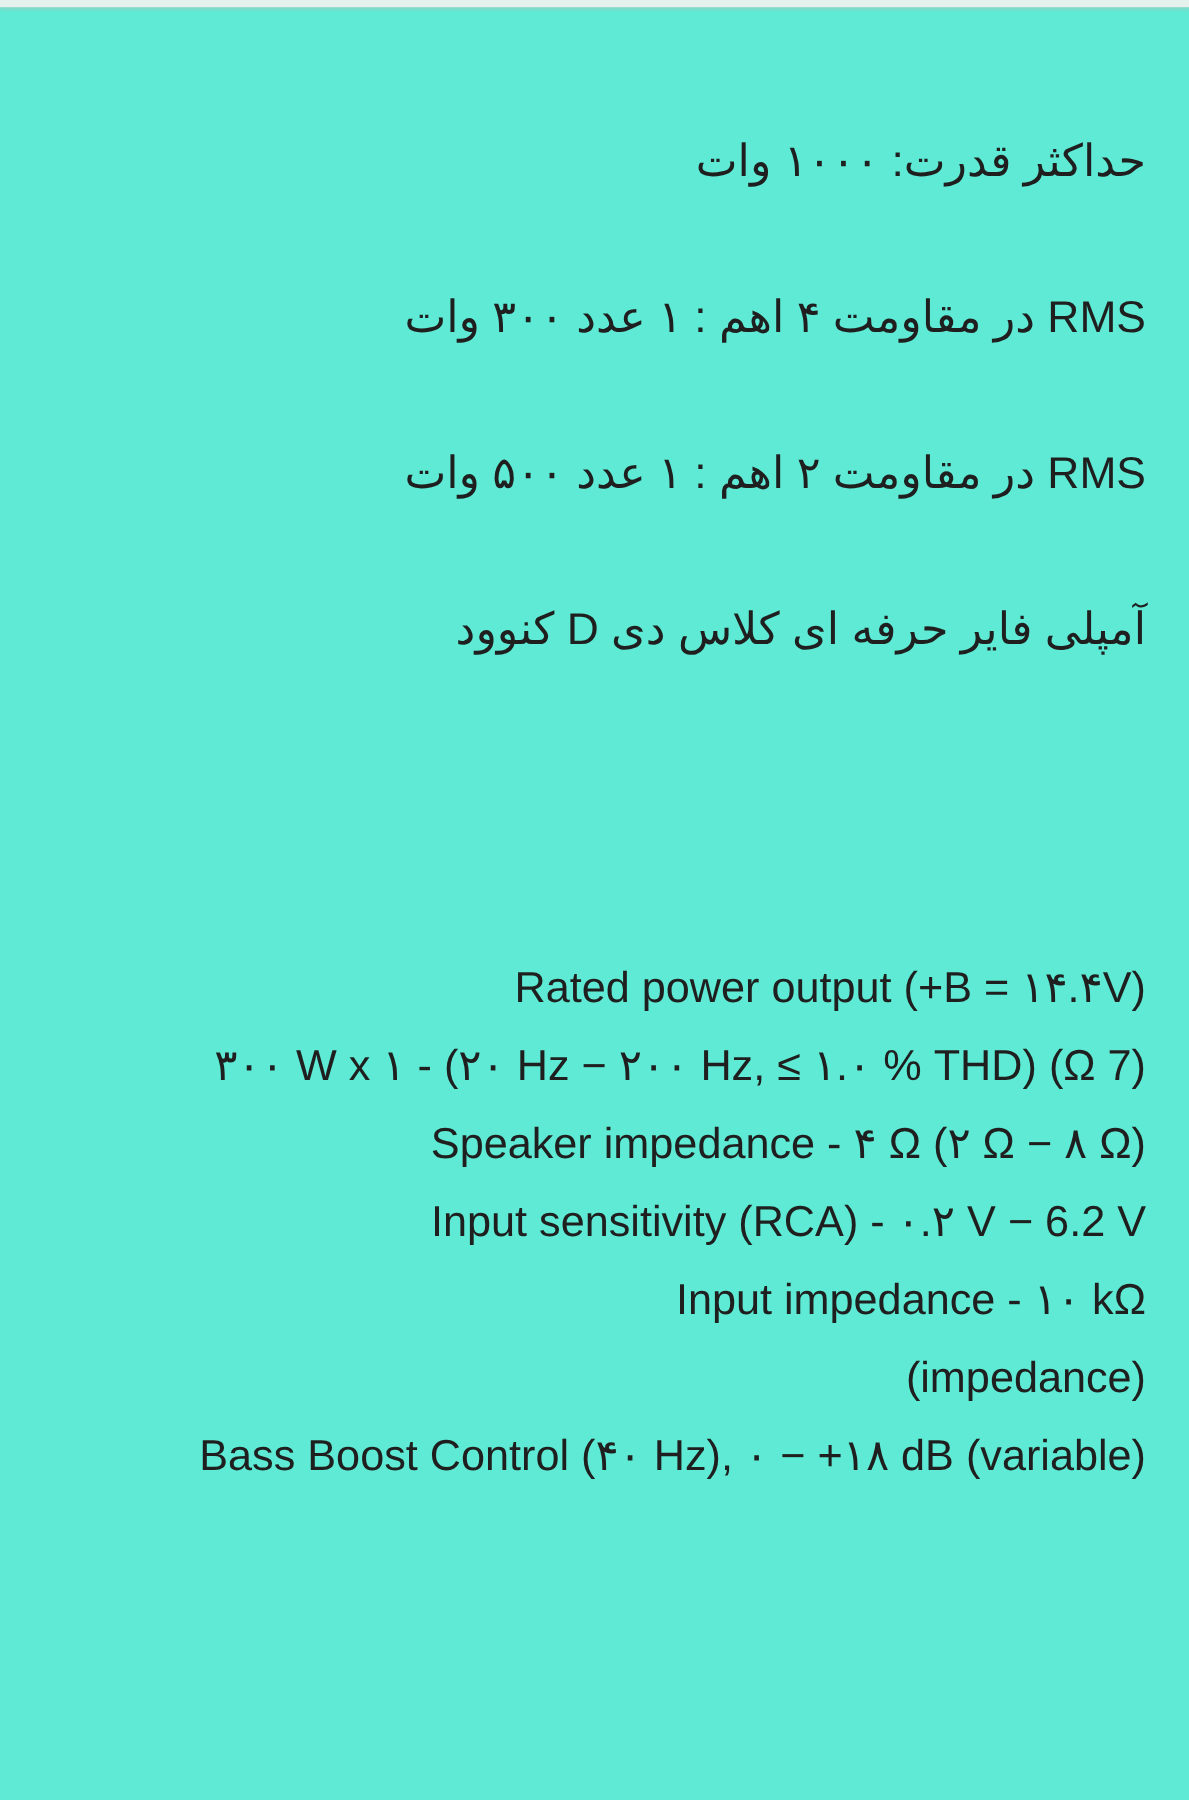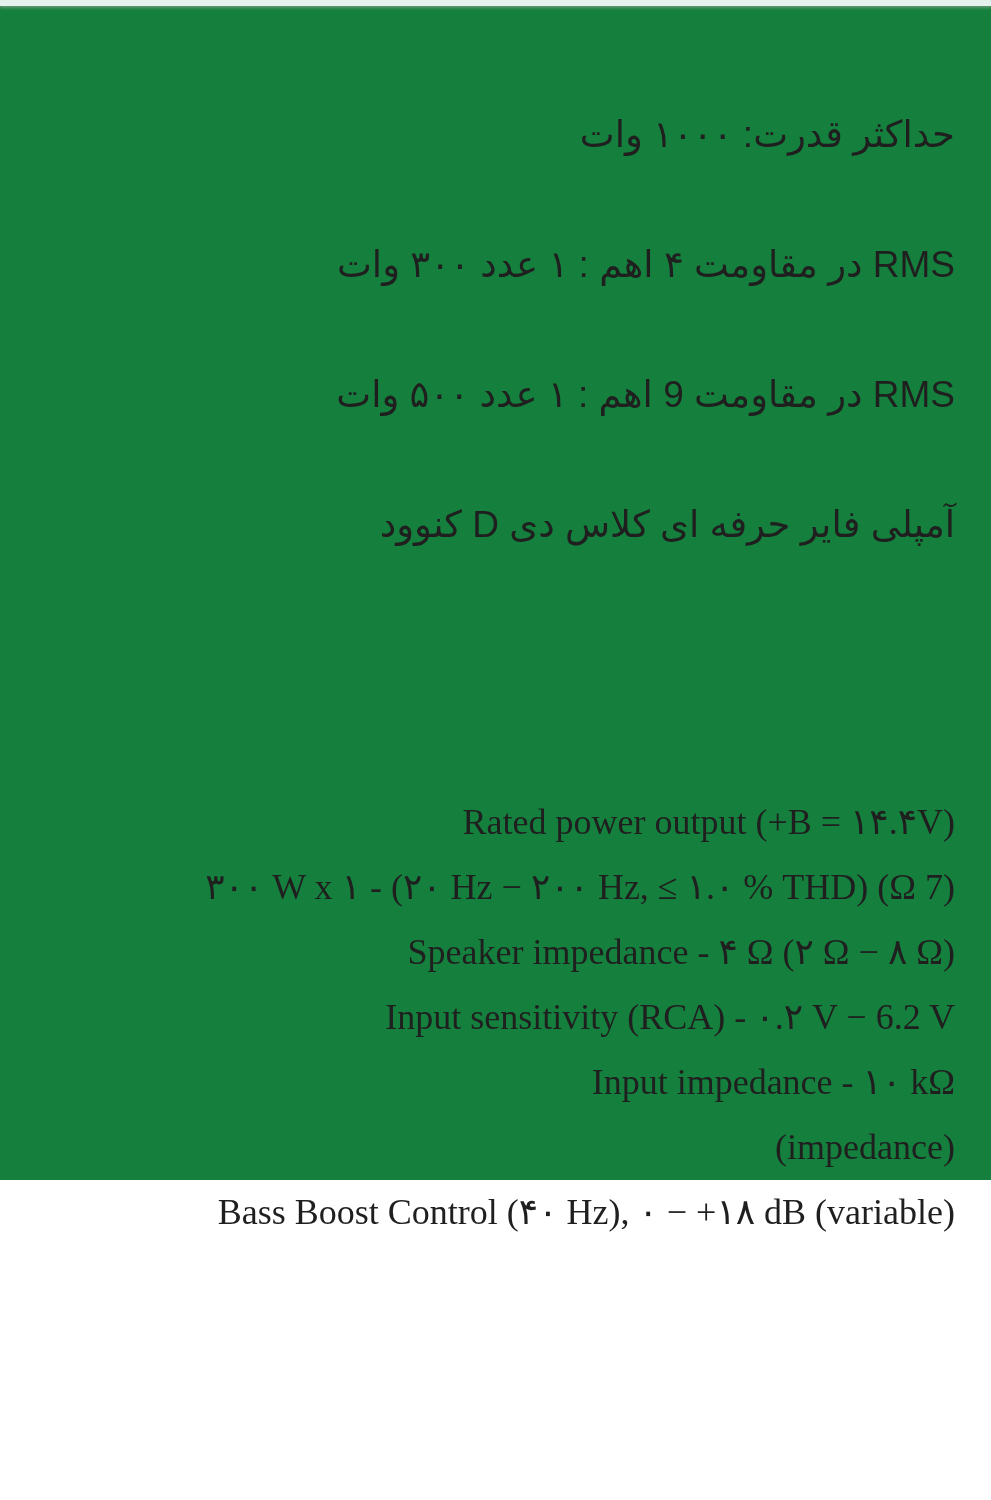--- a/index.html
+++ b/index.html
@@ -4,22 +4,22 @@
 <style>
   * { margin: 0; padding: 0; box-sizing: border-box; }
   html, body {
     width: 991px; height: 1500px;
     background: #ffffff;
     overflow: hidden;
     font-family: "Liberation Sans", "DejaVu Sans", sans-serif;
   }
   .page {
     position: relative;
-    width: 991px; height: 1180px;
-    background: #15803d;
+    width: 991px; height: 1500px;
+    background: #5eead4;
     color: #1f1f1f;
   }
   .top-bar {
     position: absolute;
     top: 0; left: 0; right: 0;
     height: 6px;
     background: #e4f1ec;
     box-shadow: 0 2px 3px rgba(196, 185, 185, 0.45);
   }
   .persian-section {
@@ -42,34 +42,33 @@
     top: 790px;
   }
   .spec-line {
     direction: ltr;
     text-align: right;
     font-size: 36px;
     line-height: 65px;
     height: 65px;
     white-space: nowrap;
     color: #1f1f1f;
-    font-family: Liberation Serif, serif;
   }
 </style>
 </head>
 <body>
 
 <div class="page">
 
   <div class="top-bar"></div>
 
   <div class="persian-section">
     <div class="persian-line" dir="rtl">حداکثر قدرت: ۱۰۰۰ وات</div>
     <div class="persian-line" dir="rtl">RMS در مقاومت ۴ اهم : ۱ عدد ۳۰۰ وات</div>
-    <div class="persian-line" dir="rtl">RMS در مقاومت 9 اهم : ۱ عدد ۵۰۰ وات</div>
+    <div class="persian-line" dir="rtl">RMS در مقاومت ۲ اهم : ۱ عدد ۵۰۰ وات</div>
     <div class="persian-line" dir="rtl">آمپلی فایر حرفه ای کلاس دی D کنوود</div>
   </div>
 
   <div class="spec-section">
     <div class="spec-line">Rated power output (+B = ۱۴.۴V)</div>
     <div class="spec-line">۳۰۰ W x ۱ - (۲۰ Hz − ۲۰۰ Hz, ≤ ۱.۰ % THD) (Ω 7)</div>
     <div class="spec-line">Speaker impedance - ۴ Ω (۲ Ω − ۸ Ω)</div>
     <div class="spec-line">Input sensitivity (RCA) - ۰.۲ V − 6.2 V</div>
     <div class="spec-line">Input impedance - ۱۰ kΩ</div>
     <div class="spec-line">(impedance)</div>

